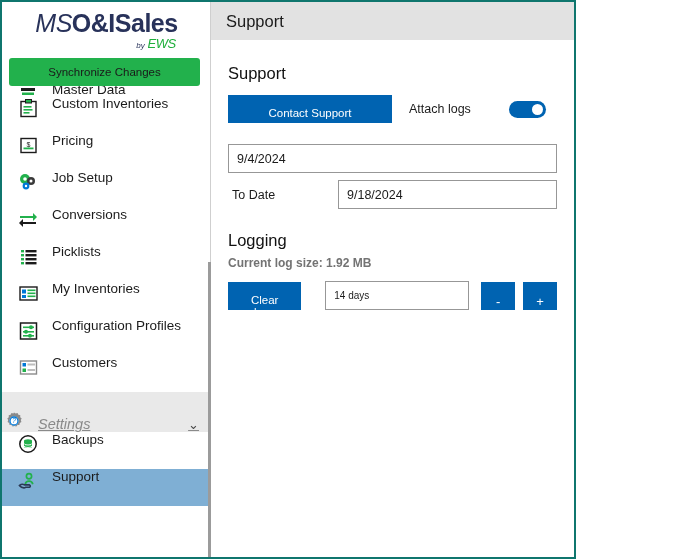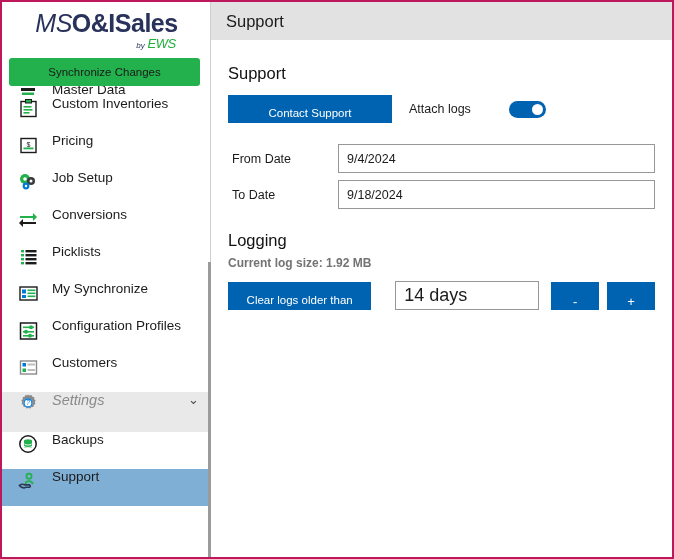--- a/index.html
+++ b/index.html
@@ -6,23 +6,23 @@
     margin: 0; padding: 0;
     background: #ffffff;
   }
   body {
     width: 674px; height: 559px;
     font-family: "Liberation Sans", sans-serif;
     overflow: hidden;
   }
   .window {
     position: relative;
-    width: 674px; height: 559px;
-    box-sizing: border-box;
-    border: 2px solid #be185d;
+    width: 576px; height: 559px;
+    box-sizing: border-box;
+    border: 2px solid #0f766e;
     background: #ffffff;
     display: flex;
     overflow: hidden;
   }
 
   
   .sidebar {
     position: relative;
     width: 209px;
     flex: 0 0 209px;
@@ -90,29 +90,30 @@
   }
   .nav-item.clipped { height: 14px; margin-top: -4px; overflow: hidden; }
   .nav-item .ic {
     width: 24px; height: 24px;
     flex: 0 0 24px;
     margin-right: 12px;
     display: flex; align-items: center; justify-content: center;
   }
   .nav-item .lbl { white-space: nowrap; }
   .nav-group {
-    display: flex; align-items: flex-start;
+    display: flex; align-items: flex-end;
     height: 40px;
-    padding-left: 14px; padding-right: 12px;
+    padding-right: 12px;
     background: #E9E9E9;
     color: #8A8A8A;
     font-style: italic;
     font-size: 14.5px;
     cursor: pointer;
     box-sizing: border-box;
+    text-decoration: underline;
   }
   .nav-group .ic { width: 24px; flex: 0 0 24px; margin-right: 12px;
                    display:flex; align-items:center; justify-content:center; }
   .nav-group .lbl { flex: 1; }
   .nav-group .chev { color: #4a4a4a; font-size: 13px; font-style: normal; }
   .nav-item.selected { background: #7FAFD4; }
 
   .scrollbar {
     position: absolute;
     right: 0px; top: 260px;
@@ -211,21 +212,21 @@
 
   .logsize {
     font-size: 12px; font-weight: bold; color: #737373;
     margin: 0 0 11px 0;
   }
   .in-days {
     width: 144px; height: 29px;
     margin-left: 24px;
     border: 1px solid #979797;
     background: #fff;
-    font-size: 18px; color: #1b1b1b;
+    font-size: 10px; color: #1b1b1b;
     font-family: "Liberation Sans", sans-serif;
     padding: 0 8px;
     box-sizing: border-box;
     outline: none;
   }
   .sp12 { width: 12px; flex: 0 0 12px; }
   .sp8  { width: 8px; flex: 0 0 8px; }
   .mt22 { margin-top: 22px; }
 </style>
 </head>
@@ -333,21 +334,21 @@
         <span class="ic">
           <svg width="21" height="21" viewBox="0 0 21 21">
             <rect x="2" y="4" width="17" height="13" fill="#fff" stroke="#1b1b1b" stroke-width="1.4"></rect>
             <rect x="4" y="6.5" width="4" height="4" fill="#0078D7"></rect>
             <rect x="4" y="12" width="4" height="3" fill="#0078D7"></rect>
             <rect x="9.5" y="6.5" width="8" height="1.6" fill="#22B14C"></rect>
             <rect x="9.5" y="9.5" width="8" height="1.6" fill="#22B14C"></rect>
             <rect x="9.5" y="12.5" width="8" height="1.6" fill="#22B14C"></rect>
           </svg>
         </span>
-        <span class="lbl">My Synchronize</span>
+        <span class="lbl">My Inventories</span>
       </div>
 
       <div class="nav-item">
         <span class="ic">
           <svg width="21" height="21" viewBox="0 0 21 21">
             <rect x="2.5" y="3" width="16" height="16" fill="#fff" stroke="#1b1b1b" stroke-width="1.5"></rect>
             <rect x="5" y="6.5" width="11" height="1.6" fill="#22B14C"></rect>
             <circle cx="13" cy="7.3" r="2" fill="#22B14C"></circle>
             <rect x="5" y="11" width="11" height="1.6" fill="#22B14C"></rect>
             <circle cx="8" cy="11.8" r="2" fill="#22B14C"></circle>
@@ -429,21 +430,20 @@
         <button class="btn-blue btn-contact">Contact Support</button>
         <span class="attach-lbl">Attach logs</span>
         <div class="toggle">
           <div class="knob"></div>
         </div>
       </div>
 
       <div style="height:12px"></div>
 
       <div class="field-row">
-        <span class="field-lbl">From Date</span>
         <input class="field-in field-date" value="9/4/2024" style="">
       </div>
 
       <div class="field-row">
         <span class="field-lbl">To Date</span>
         <input class="field-in field-date" value="9/18/2024" style="">
       </div>
 
       <div class="sect-h2 mt22">Logging</div>
       <div class="logsize">Current log size: 1.92 MB</div>

